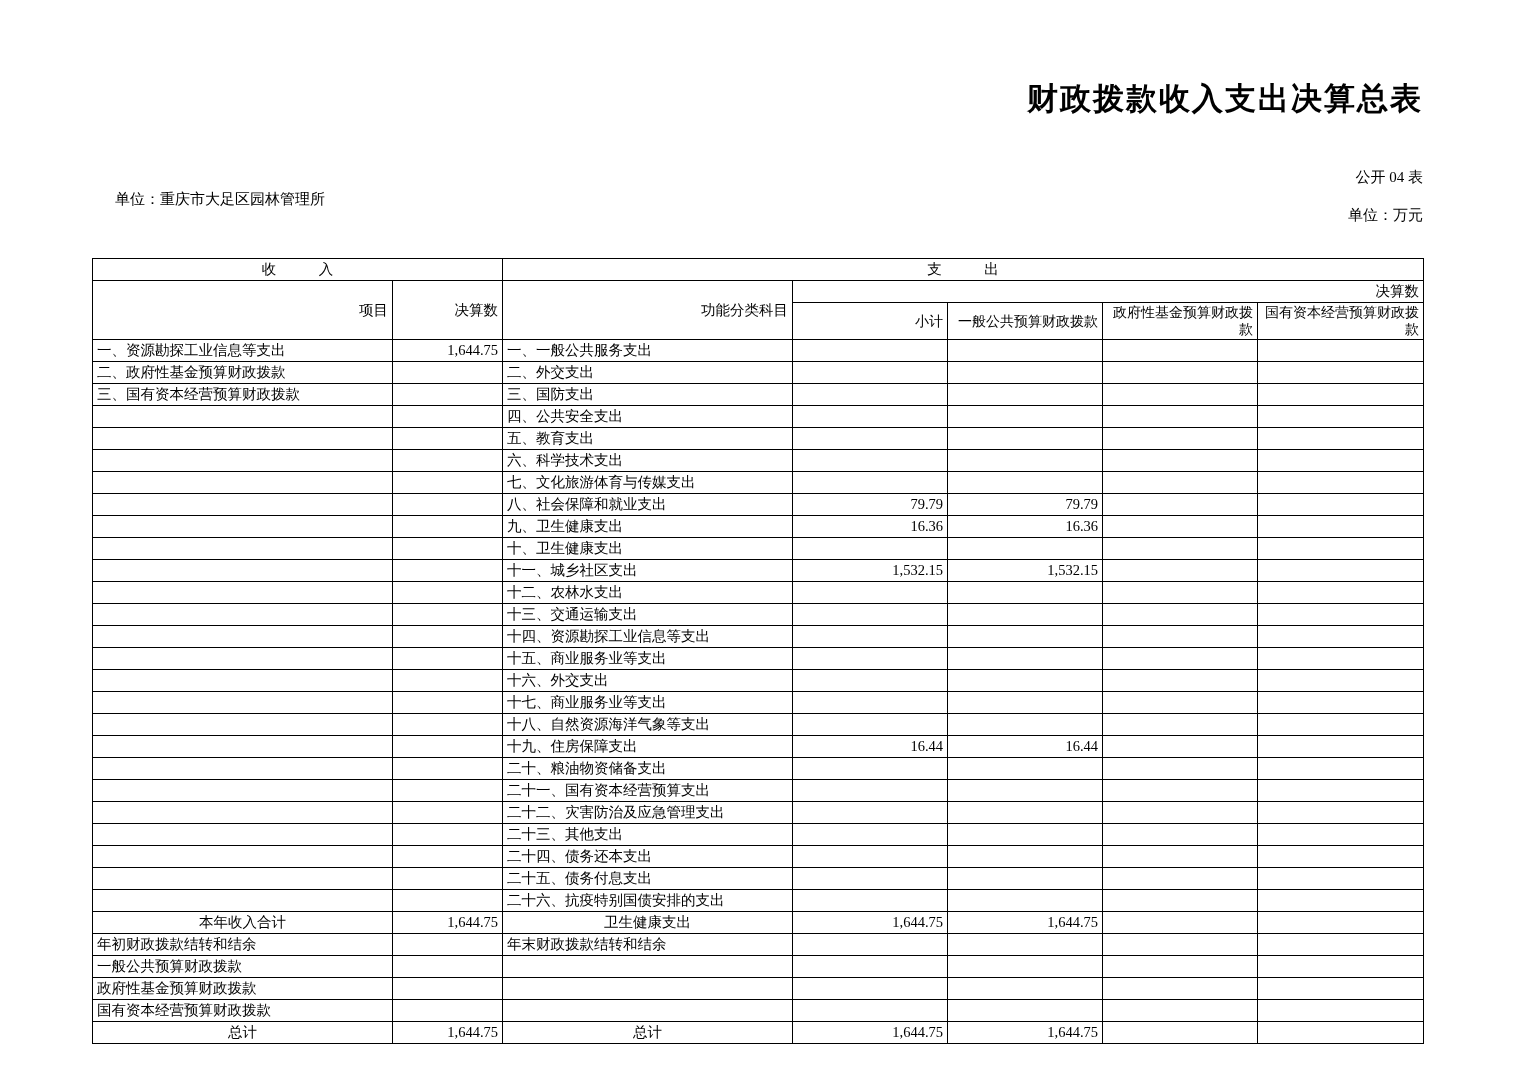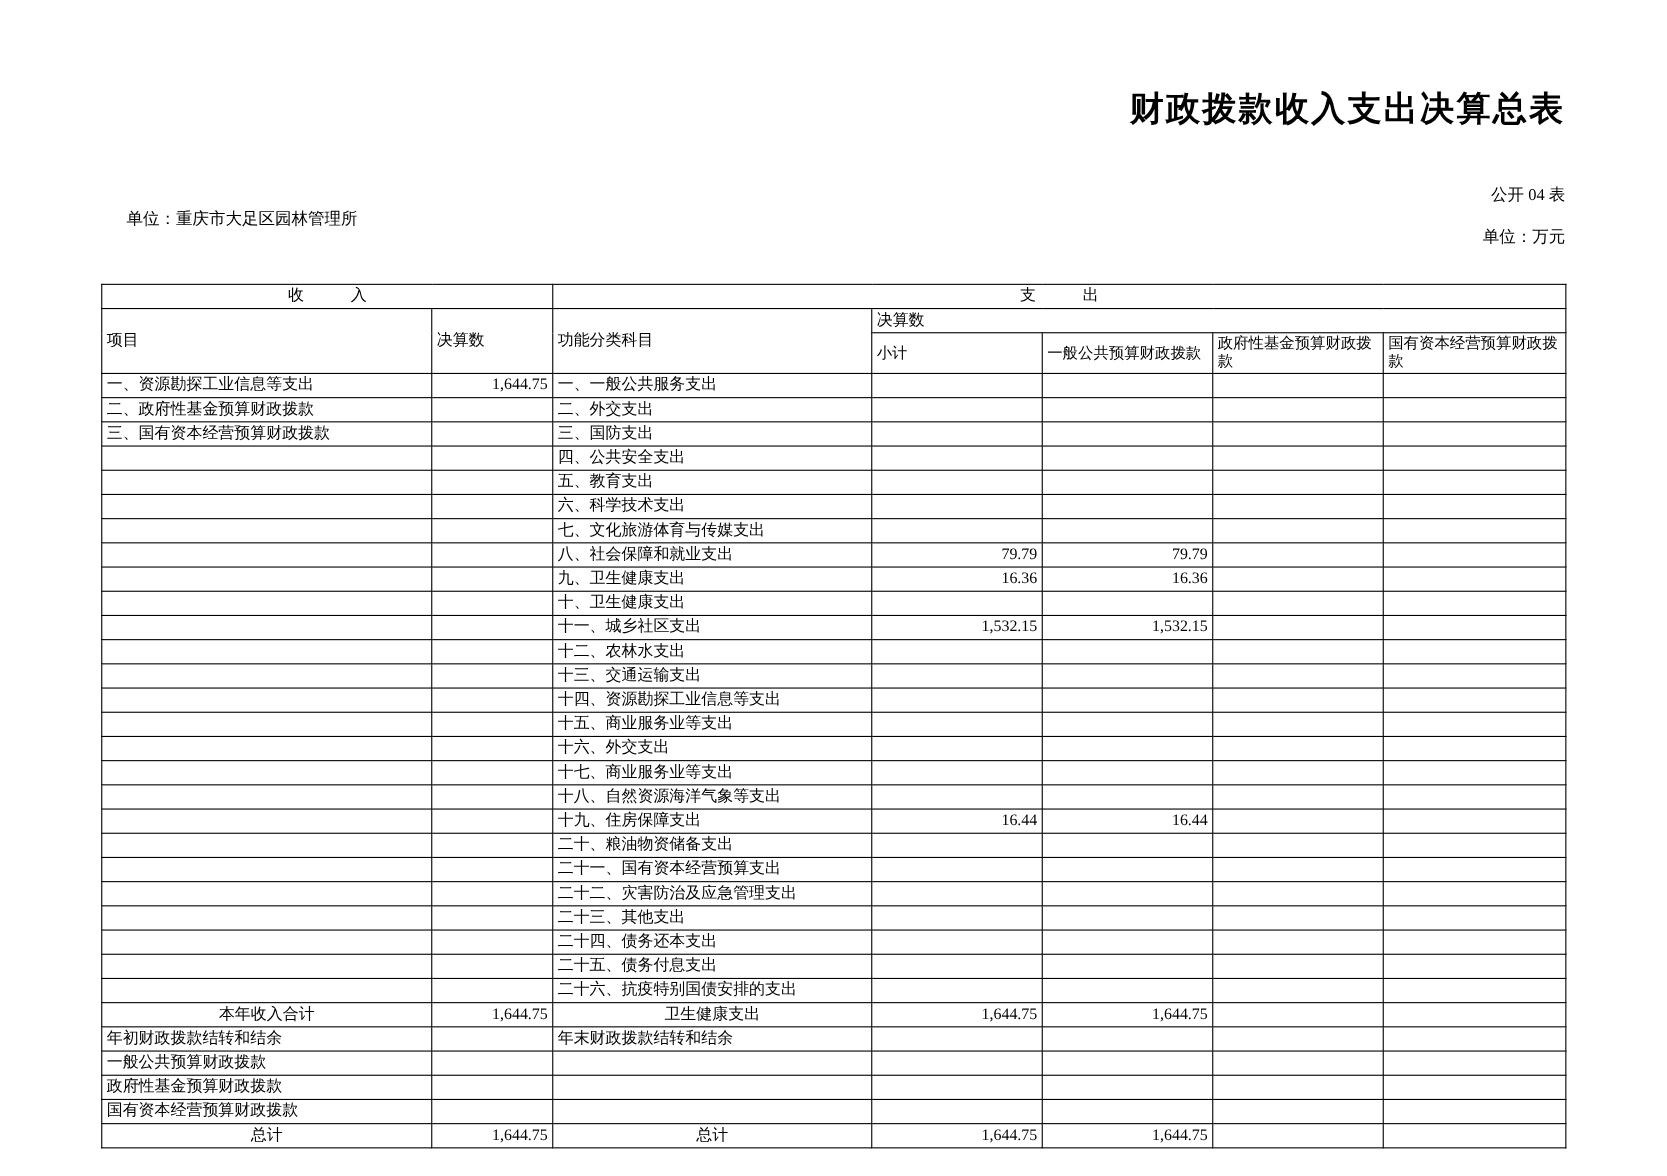--- a/index.html
+++ b/index.html
@@ -65,21 +65,21 @@
   table.main td, table.main th {
     border: 1px solid #000000;
     padding: 1px 4px;
     height: 19px;
     line-height: 17px;
     font-weight: normal;
     vertical-align: middle;
     overflow: hidden;
   }
   .hdr {
-    text-align: left;
+    text-align: right;
   }
   .hdr-big {
     text-align: center;
     letter-spacing: 14px;
     text-indent: 14px;
   }
   .lbl {
     text-align: left;
     padding-left: 6px;
   }

